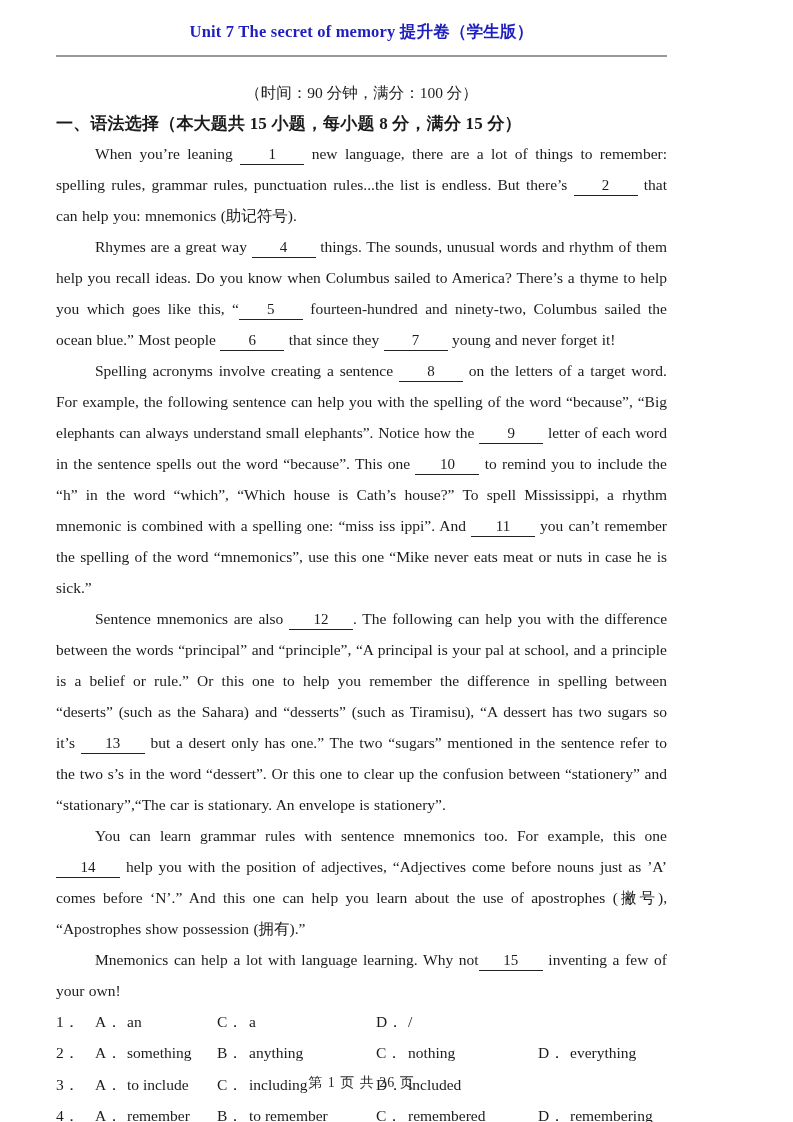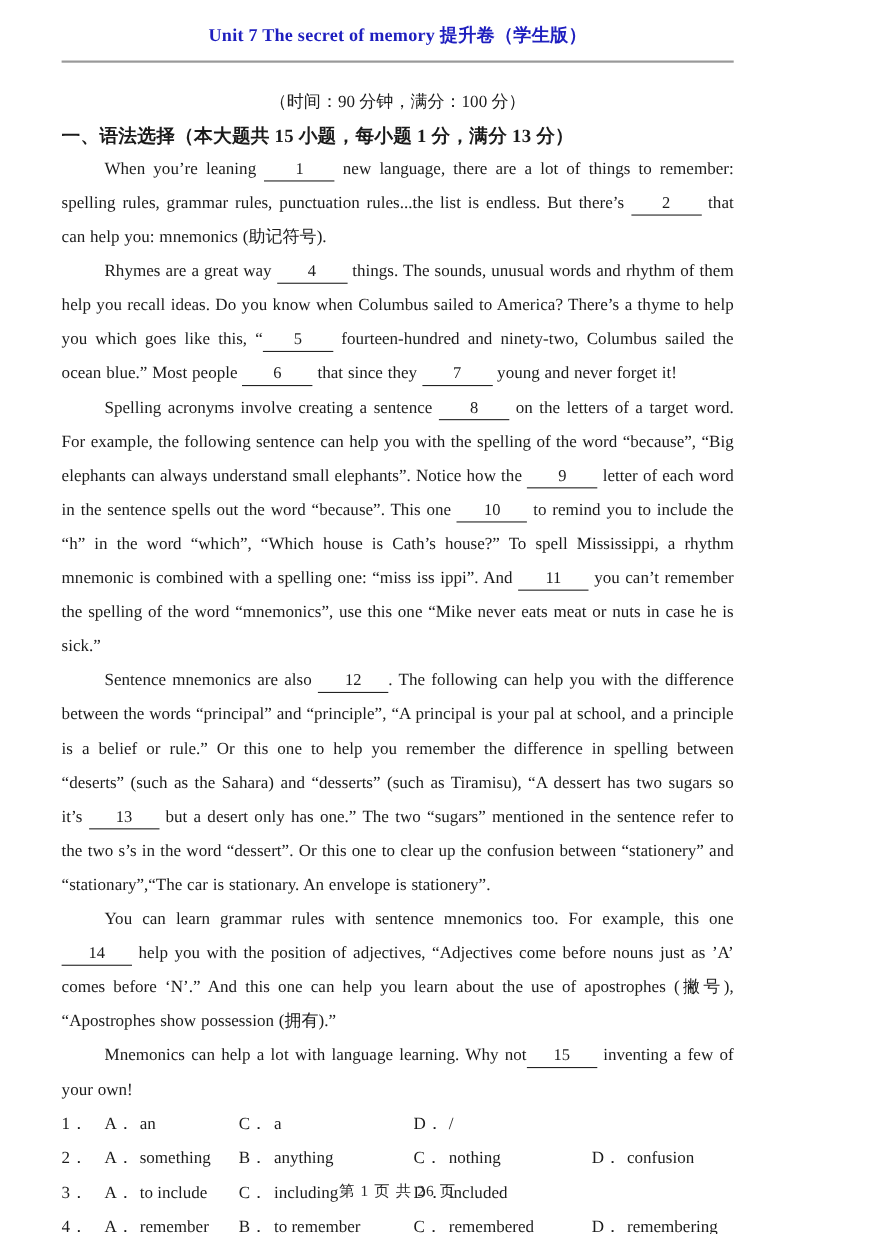--- a/index.html
+++ b/index.html
@@ -51,21 +51,21 @@
   }
 </style>
 </head>
 <body>
 
 <div class="page">
   <header>
     <h1 class="doc-title">Unit 7 The secret of memory 提升卷（学生版）</h1>
     <div class="title-rule"></div>
     <p class="exam-info">（时间：90 分钟，满分：100 分）</p>
-    <h2 class="section-heading">一、语法选择（本大题共 15 小题，每小题 1 分，满分 13 分）</h2>
+    <h2 class="section-heading">一、语法选择（本大题共 15 小题，每小题 8 分，满分 15 分）</h2>
   </header>
 
   <main class="passage" id="passage">
       <p class="para">When you’re leaning <span class="blank">1</span> new language, there are a lot of things to remember: spelling rules, grammar rules, punctuation rules...the list is endless. But there’s <span class="blank">2</span> that can help you: mnemonics (助记符号).</p>
       <p class="para">Rhymes are a great way <span class="blank">4</span> things. The sounds, unusual words and rhythm of them help you recall ideas. Do you know when Columbus sailed to America? There’s a thyme to help you which goes like this, “<span class="blank">5</span> fourteen-hundred and ninety-two, Columbus sailed the ocean blue.” Most people <span class="blank">6</span> that since they <span class="blank">7</span> young and never forget it!</p>
       <p class="para">Spelling acronyms involve creating a sentence <span class="blank">8</span> on the letters of a target word. For example, the following sentence can help you with the spelling of the word “because”, “Big elephants can always understand small elephants”. Notice how the <span class="blank">9</span> letter of each word in the sentence spells out the word “because”. This one <span class="blank">10</span> to remind you to include the “h” in the word “which”, “Which house is Cath’s house?” To spell Mississippi, a rhythm mnemonic is combined with a spelling one: “miss iss ippi”. And <span class="blank">11</span> you can’t remember the spelling of the word “mnemonics”, use this one “Mike never eats meat or nuts in case he is sick.”</p>
       <p class="para">Sentence mnemonics are also <span class="blank">12</span>. The following can help you with the difference between the words “principal” and “principle”, “A principal is your pal at school, and a principle is a belief or rule.” Or this one to help you remember the difference in spelling between “deserts” (such as the Sahara) and “desserts” (such as Tiramisu), “A dessert has two sugars so it’s <span class="blank">13</span> but a desert only has one.” The two “sugars” mentioned in the sentence refer to the two s’s in the word “dessert”. Or this one to clear up the confusion between “stationery” and “stationary”,“The car is stationary. An envelope is stationery”.</p>
       <p class="para">You can learn grammar rules with sentence mnemonics too. For example, this one <span class="blank">14</span> help you with the position of adjectives, “Adjectives come before nouns just as ’A’ comes before ‘N’.” And this one can help you learn about the use of apostrophes (撇号), “Apostrophes show possession (拥有).”</p>
       <p class="para">Mnemonics can help a lot with language learning. Why not<span class="blank">15</span> inventing a few of your own!</p>
     </main>
@@ -73,21 +73,21 @@
   <section class="questions" id="questions">
       <div class="q-row">
         <div class="q-cell"><span class="q-num">1．</span><span class="q-letter">A．</span><span>an</span></div>
         <div class="q-cell"><span class="q-letter">C．</span><span>a</span></div>
         <div class="q-cell"><span class="q-letter">D．</span><span>/</span></div>
       </div>
       <div class="q-row">
         <div class="q-cell"><span class="q-num">2．</span><span class="q-letter">A．</span><span>something</span></div>
         <div class="q-cell"><span class="q-letter">B．</span><span>anything</span></div>
         <div class="q-cell"><span class="q-letter">C．</span><span>nothing</span></div>
-        <div class="q-cell"><span class="q-letter">D．</span><span>confusion</span></div>
+        <div class="q-cell"><span class="q-letter">D．</span><span>everything</span></div>
       </div>
       <div class="q-row">
         <div class="q-cell"><span class="q-num">3．</span><span class="q-letter">A．</span><span>to include</span></div>
         <div class="q-cell"><span class="q-letter">C．</span><span>including</span></div>
         <div class="q-cell"><span class="q-letter">D．</span><span>included</span></div>
       </div>
       <div class="q-row">
         <div class="q-cell"><span class="q-num">4．</span><span class="q-letter">A．</span><span>remember</span></div>
         <div class="q-cell"><span class="q-letter">B．</span><span>to remember</span></div>
         <div class="q-cell"><span class="q-letter">C．</span><span>remembered</span></div>

